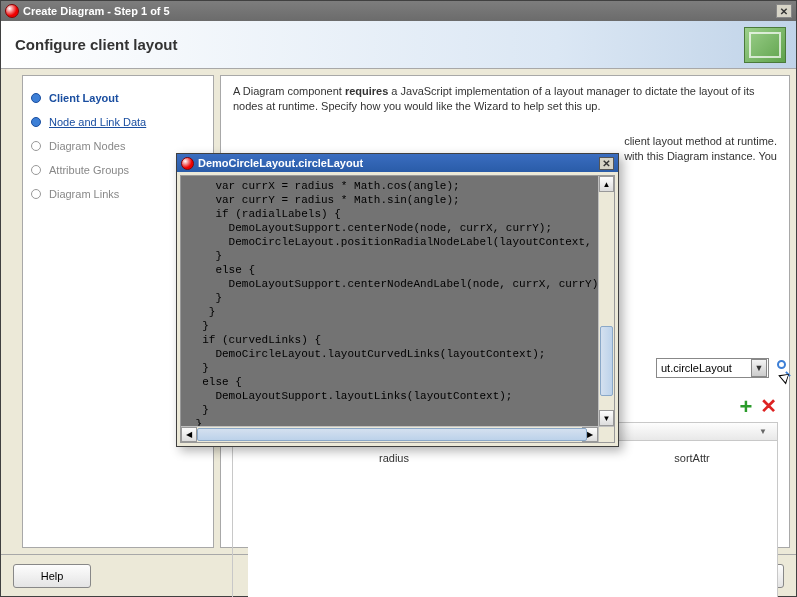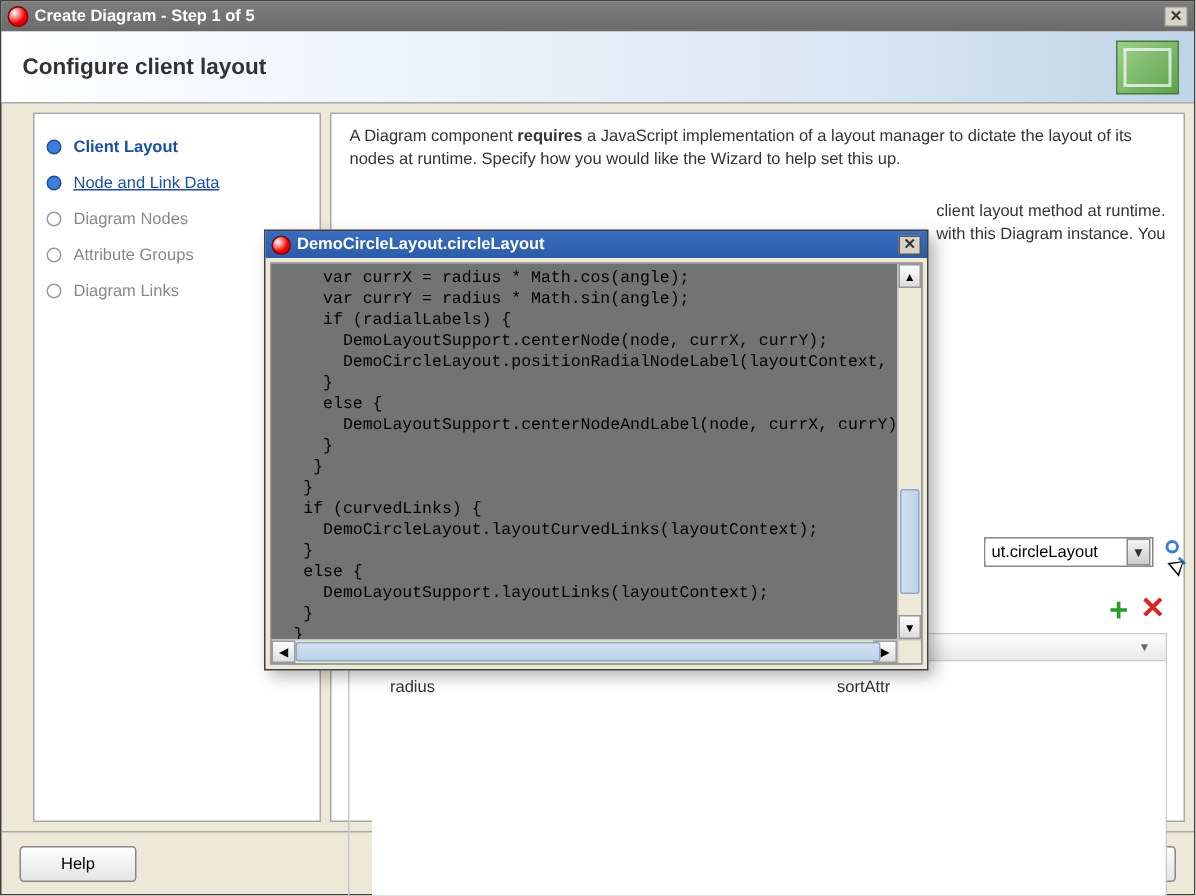--- a/index.html
+++ b/index.html
@@ -40,21 +40,21 @@
   .plus{color:#2a9b2a;font-size:22px;font-weight:bold;cursor:pointer;line-height:1;}
   .x{color:#d22;font-size:20px;font-weight:bold;cursor:pointer;line-height:1;}
   .table {position:absolute; left:11px; right:11px; top:346px; border:1px solid #c8c8c8;}
   .table .hdr{background:linear-gradient(#fdfdfd,#e8e8e8);display:flex;border-bottom:1px solid #c8c8c8;height:18px;align-items:center;}
   .table .hdr .cell{padding:0 6px;font-size:11px;color:#333;display:flex;align-items:center;}
   .table .hdr .sep{border-left:1px solid #c8c8c8;height:100%;}
   .table .hdr .sort{margin-left:auto;font-size:8px;color:#666;padding-right:4px;}
   .table .body{background:#fff;height:190px;overflow:hidden;}
   .table .row{display:flex;height:21px;align-items:center;}
   .table .row .cell{padding:0 6px;font-size:11px;}
-  .table .c1{width:280px;}
+  .table .c1{width:280px;text-align:center;}
   .table .c2{flex:1;}
   .footer { height:42px; border-top:1px solid #a8a8a8; display:flex; align-items:center; padding:0 12px; gap:8px;}
   .footer .spacer{flex:1;}
   .btn-f { min-width:78px; height:24px; background:linear-gradient(#fdfdfd,#e4e4e4); border:1px solid #888; border-radius:3px; font-size:11px; cursor:pointer; padding:0 16px;}
   .btn-f:disabled{color:#999;cursor:default;}
   .btn-f.default{border:1px solid #2a5ca8;box-shadow:0 0 0 1px #7daee6 inset;}
   
   .popup { position:absolute; left:176px; top:153px; width:443px; height:294px; border:1px solid #404040; background:#ece9d8; box-shadow:4px 4px 10px rgba(0,0,0,.3); display:flex; flex-direction:column; z-index:10;}
   .popup .ptitle{height:18px;background:linear-gradient(#3a6dc0,#2a5ca8);color:#fff;display:flex;align-items:center;padding:0 4px;font-size:11px;font-weight:bold;}
   .popup .ptitle .icon{width:13px;height:13px;margin-right:4px;border-radius:50%;background:radial-gradient(circle at 30% 30%,#fff,#e00 60%);border:1px solid #800;}

